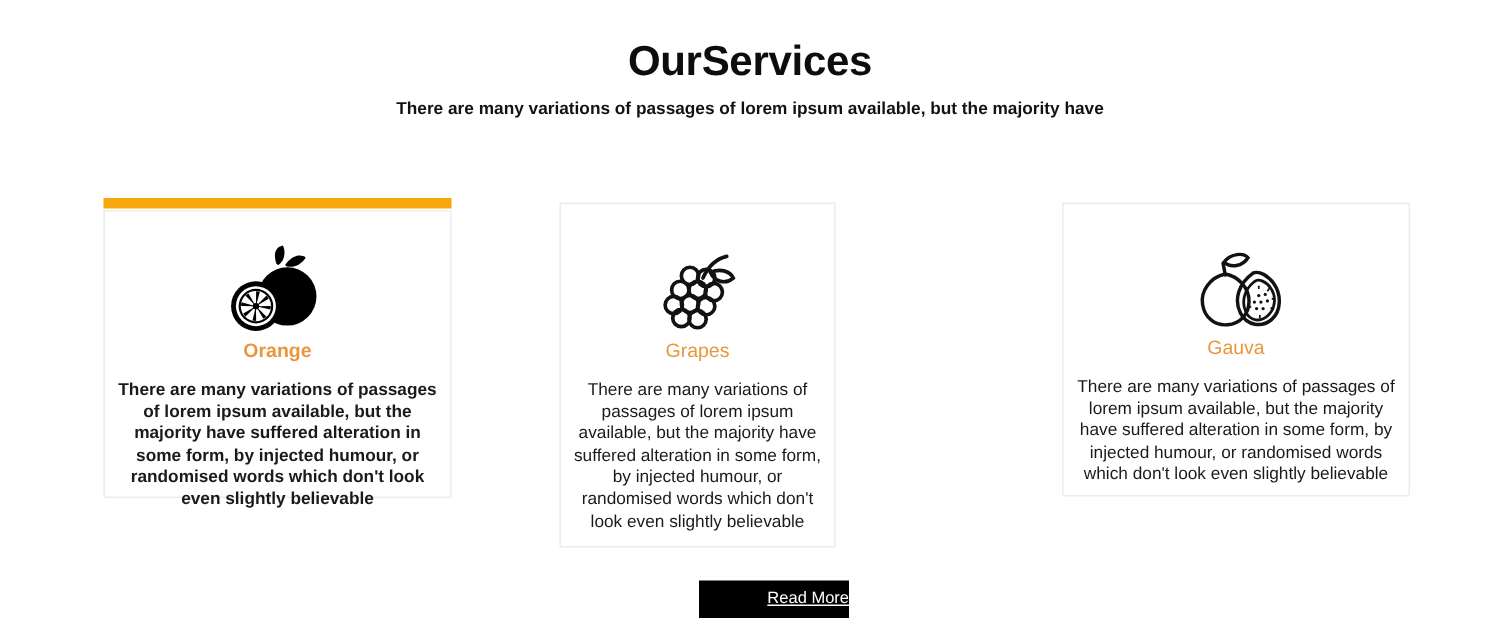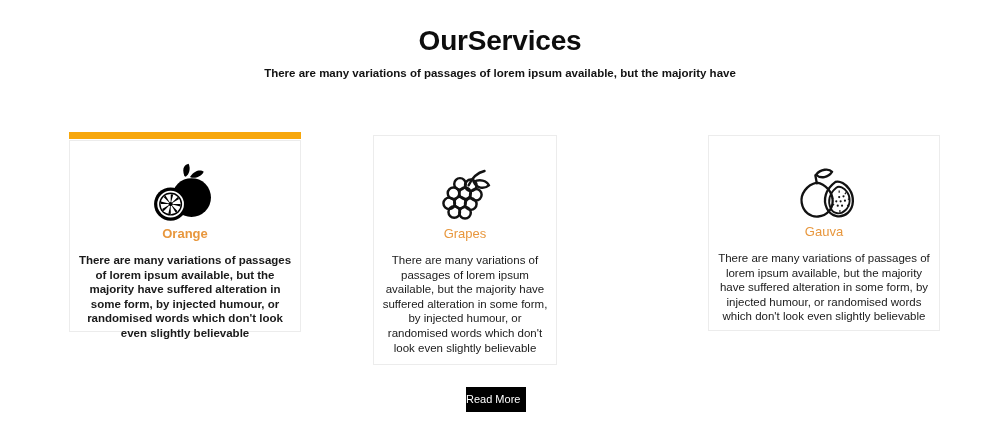--- a/index.html
+++ b/index.html
@@ -85,31 +85,32 @@
     font-size: 11.5px;
     line-height: 14.6px;
     color: #1a1a1a;
   }
 
   
   .read-more {
     position: absolute;
     left: 466px;
     top: 387px;
-    width: 60px;
+    width: 100px;
     height: 25px;
     background: #000000;
     color: #ffffff;
     border: 0;
     font-family: "Liberation Sans", sans-serif;
     font-size: 11px;
     line-height: 25px;
-    text-align: left;
+    text-align: right;
     cursor: pointer;
     padding: 0;
+    text-decoration: underline;
   }
 </style>
 </head>
 <body>
 
 <div class="page-title">OurServices</div>
 
 <div class="page-subtitle">There are many variations of passages of lorem ipsum available, but the majority have</div>
 
 <div class="card-accent accent-1"></div>

